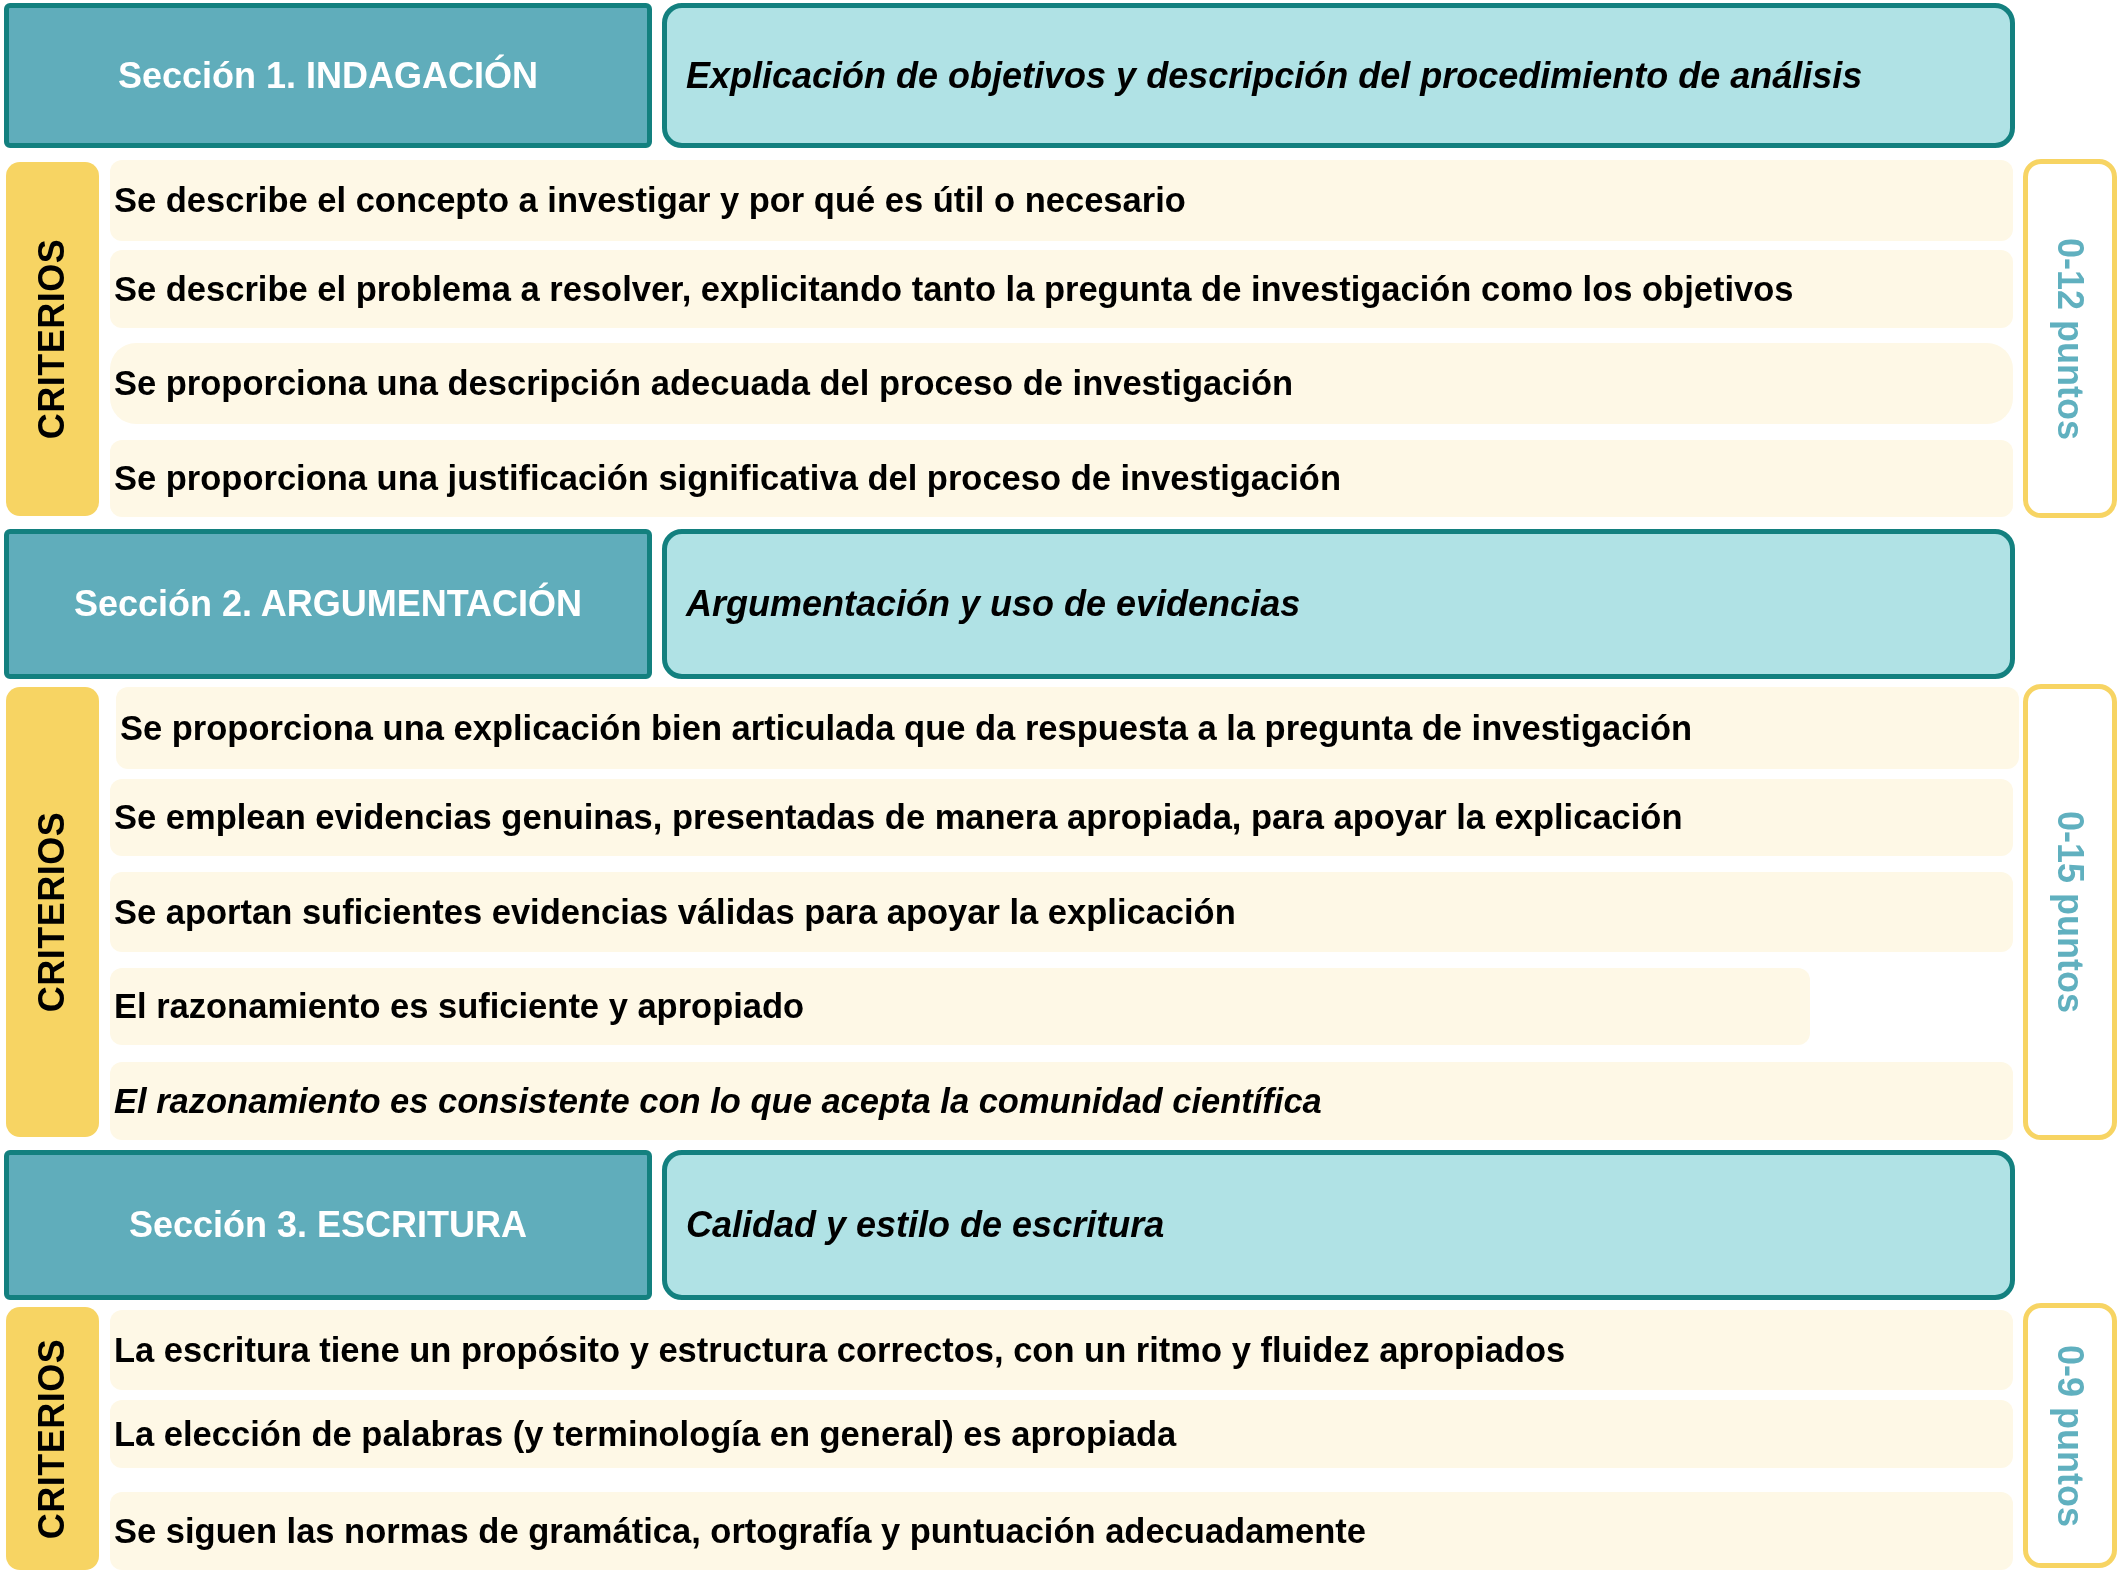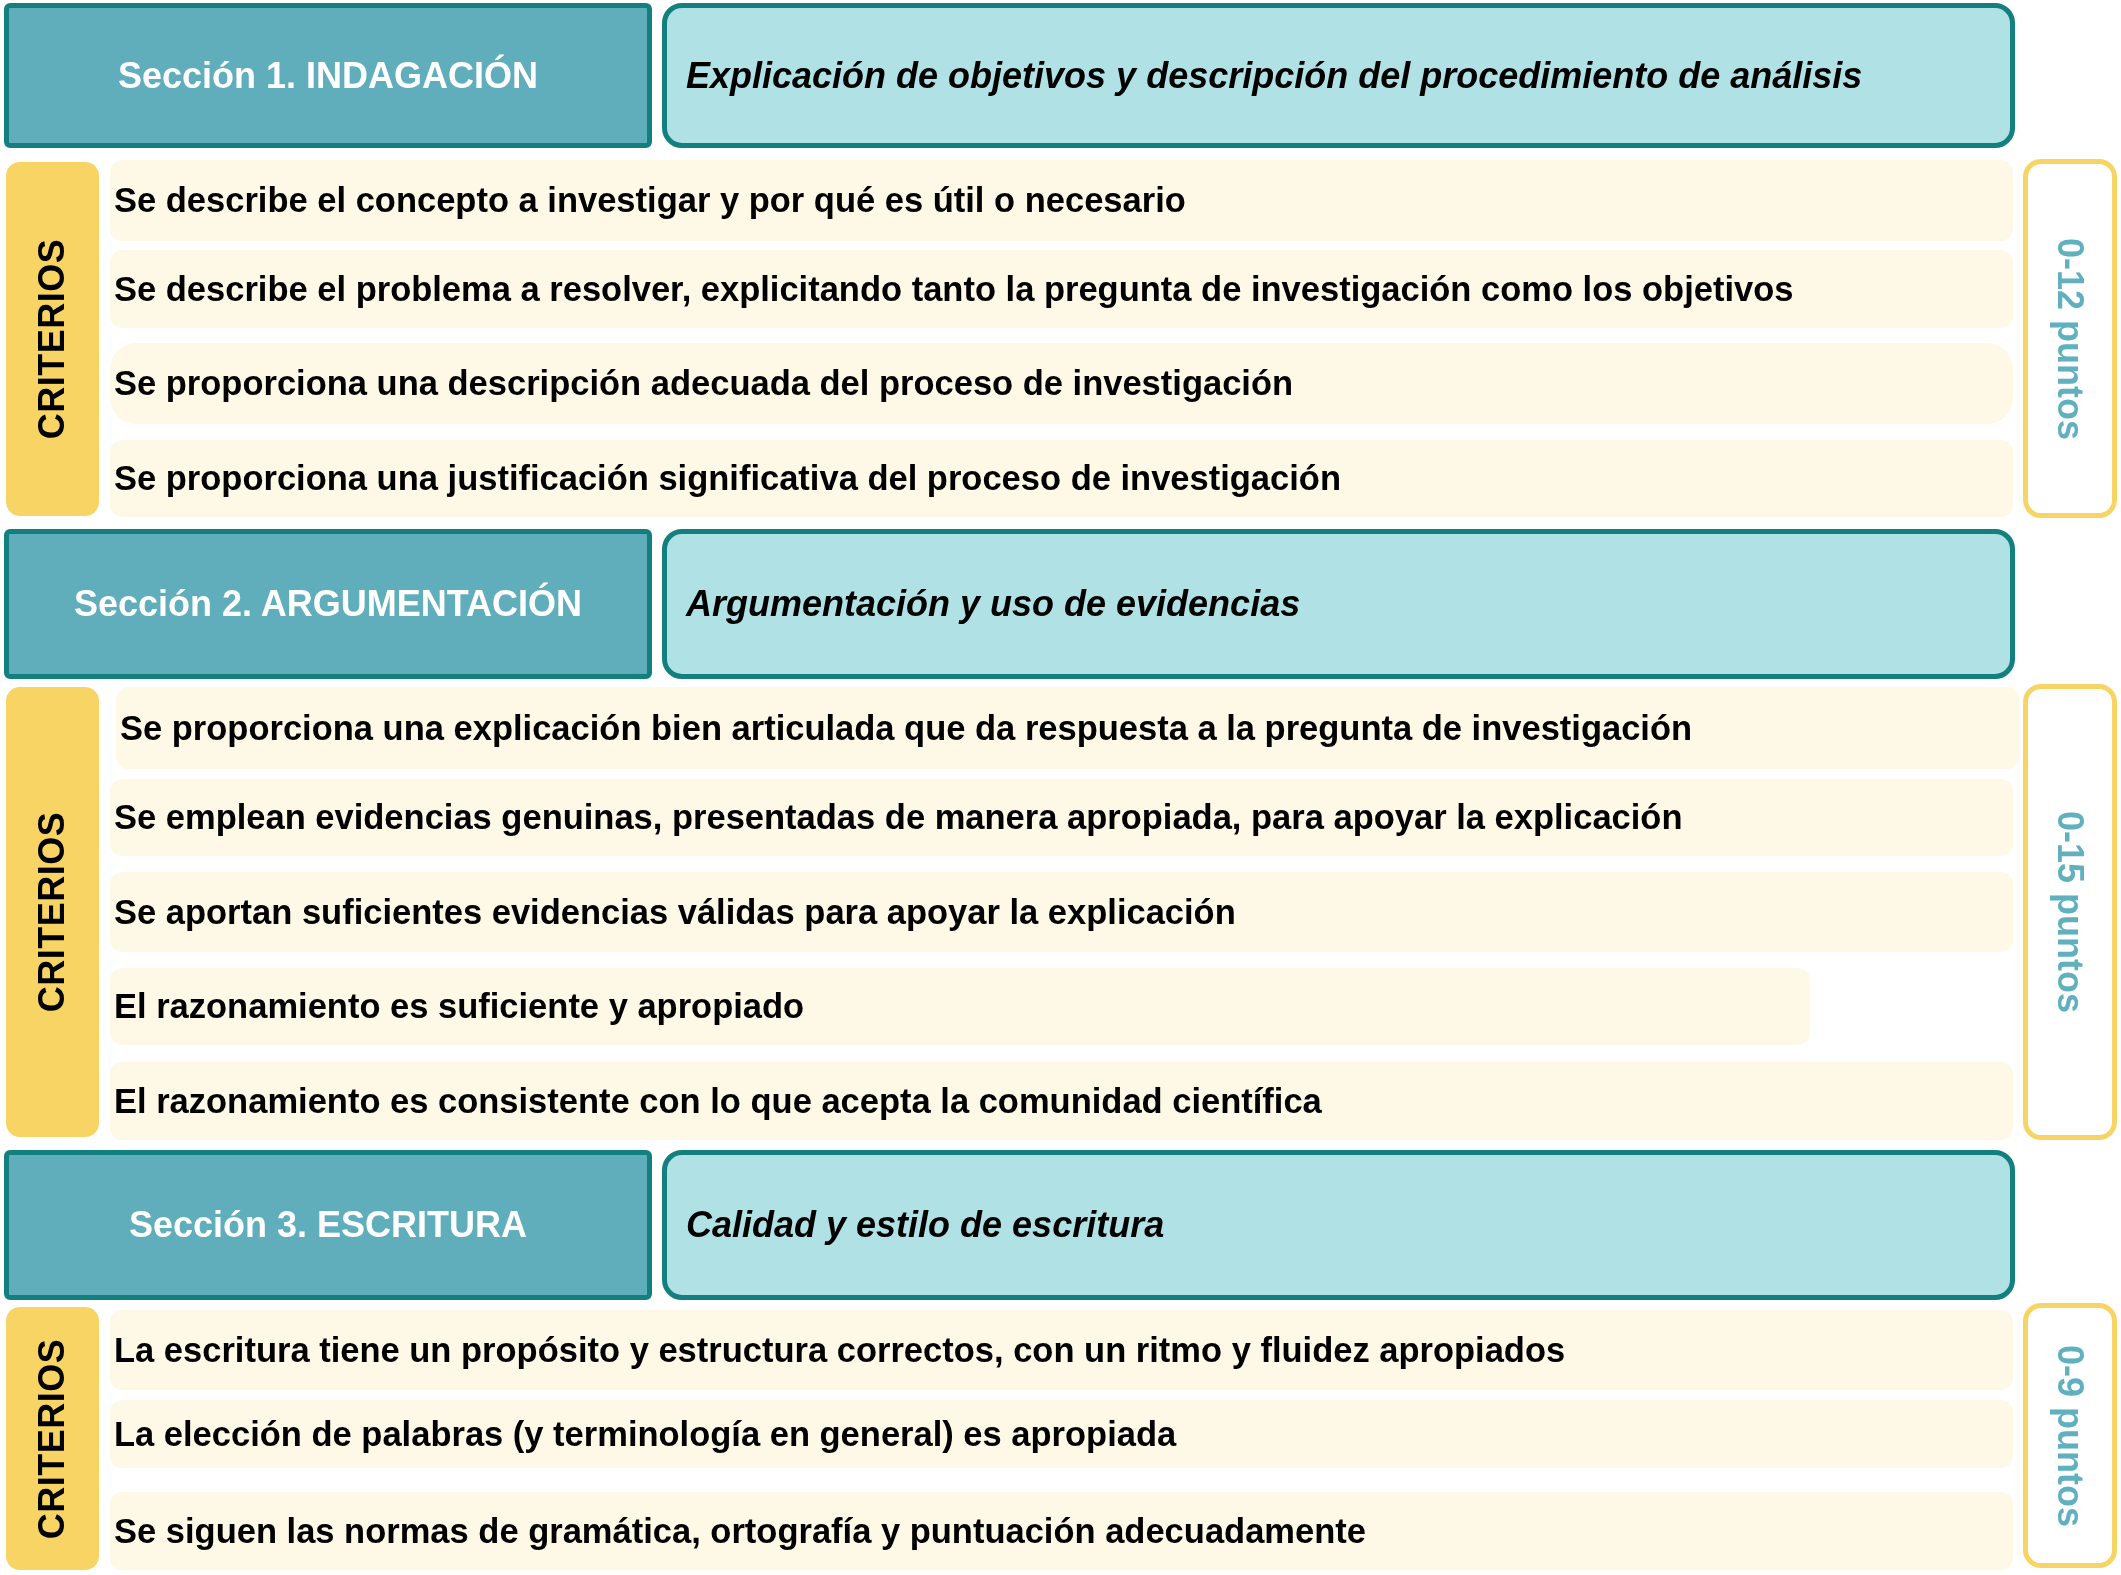--- a/index.html
+++ b/index.html
@@ -88,21 +88,21 @@
   </div>
   <div class="abs row" style="left:110px;top:779px;width:1903px;height:77px;">
     <span>Se emplean evidencias genuinas, presentadas de manera apropiada, para apoyar la explicación</span>
   </div>
   <div class="abs row" style="left:110px;top:872px;width:1903px;height:80px;">
     <span>Se aportan suficientes evidencias válidas para apoyar la explicación</span>
   </div>
   <div class="abs row" style="left:110px;top:968px;width:1700px;height:77px;">
     <span>El razonamiento es suficiente y apropiado</span>
   </div>
-  <div class="abs row" style="left:110px;top:1062px;width:1903px;height:78px;">
+  <div class="abs row" style="left:110px;top:1062px;width:1903px;height:78px;font-style:italic;">
     <span>El razonamiento es consistente con lo que acepta la comunidad científica</span>
   </div>
 
   <div class="abs points" style="left:2023px;top:684px;width:94px;height:456px;">
     <span>0-15 puntos</span>
   </div>
 </div>
 
 <div>
   <div class="abs sec-title" style="left:4px;top:1150px;width:648px;height:150px;">

